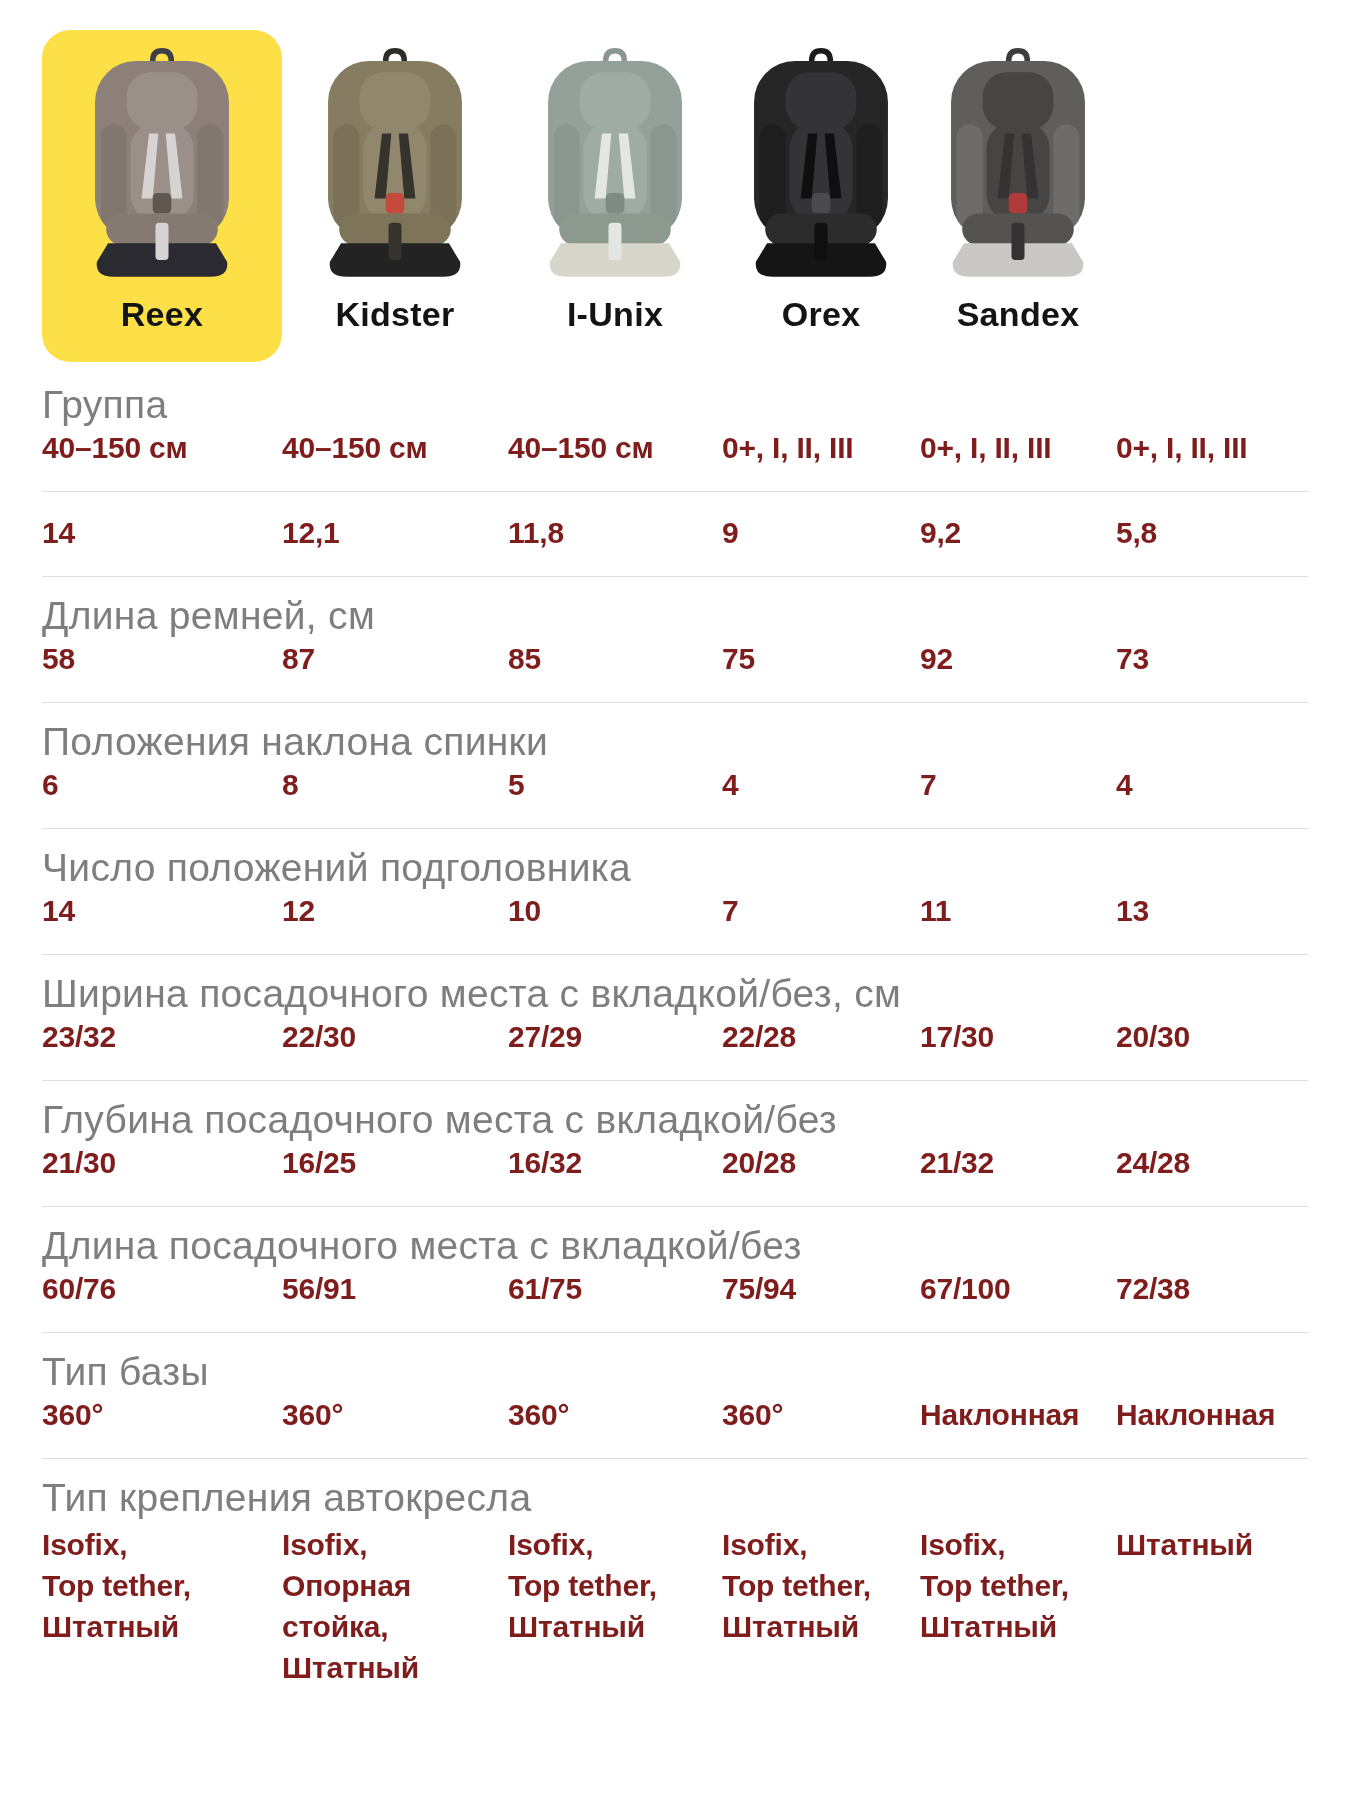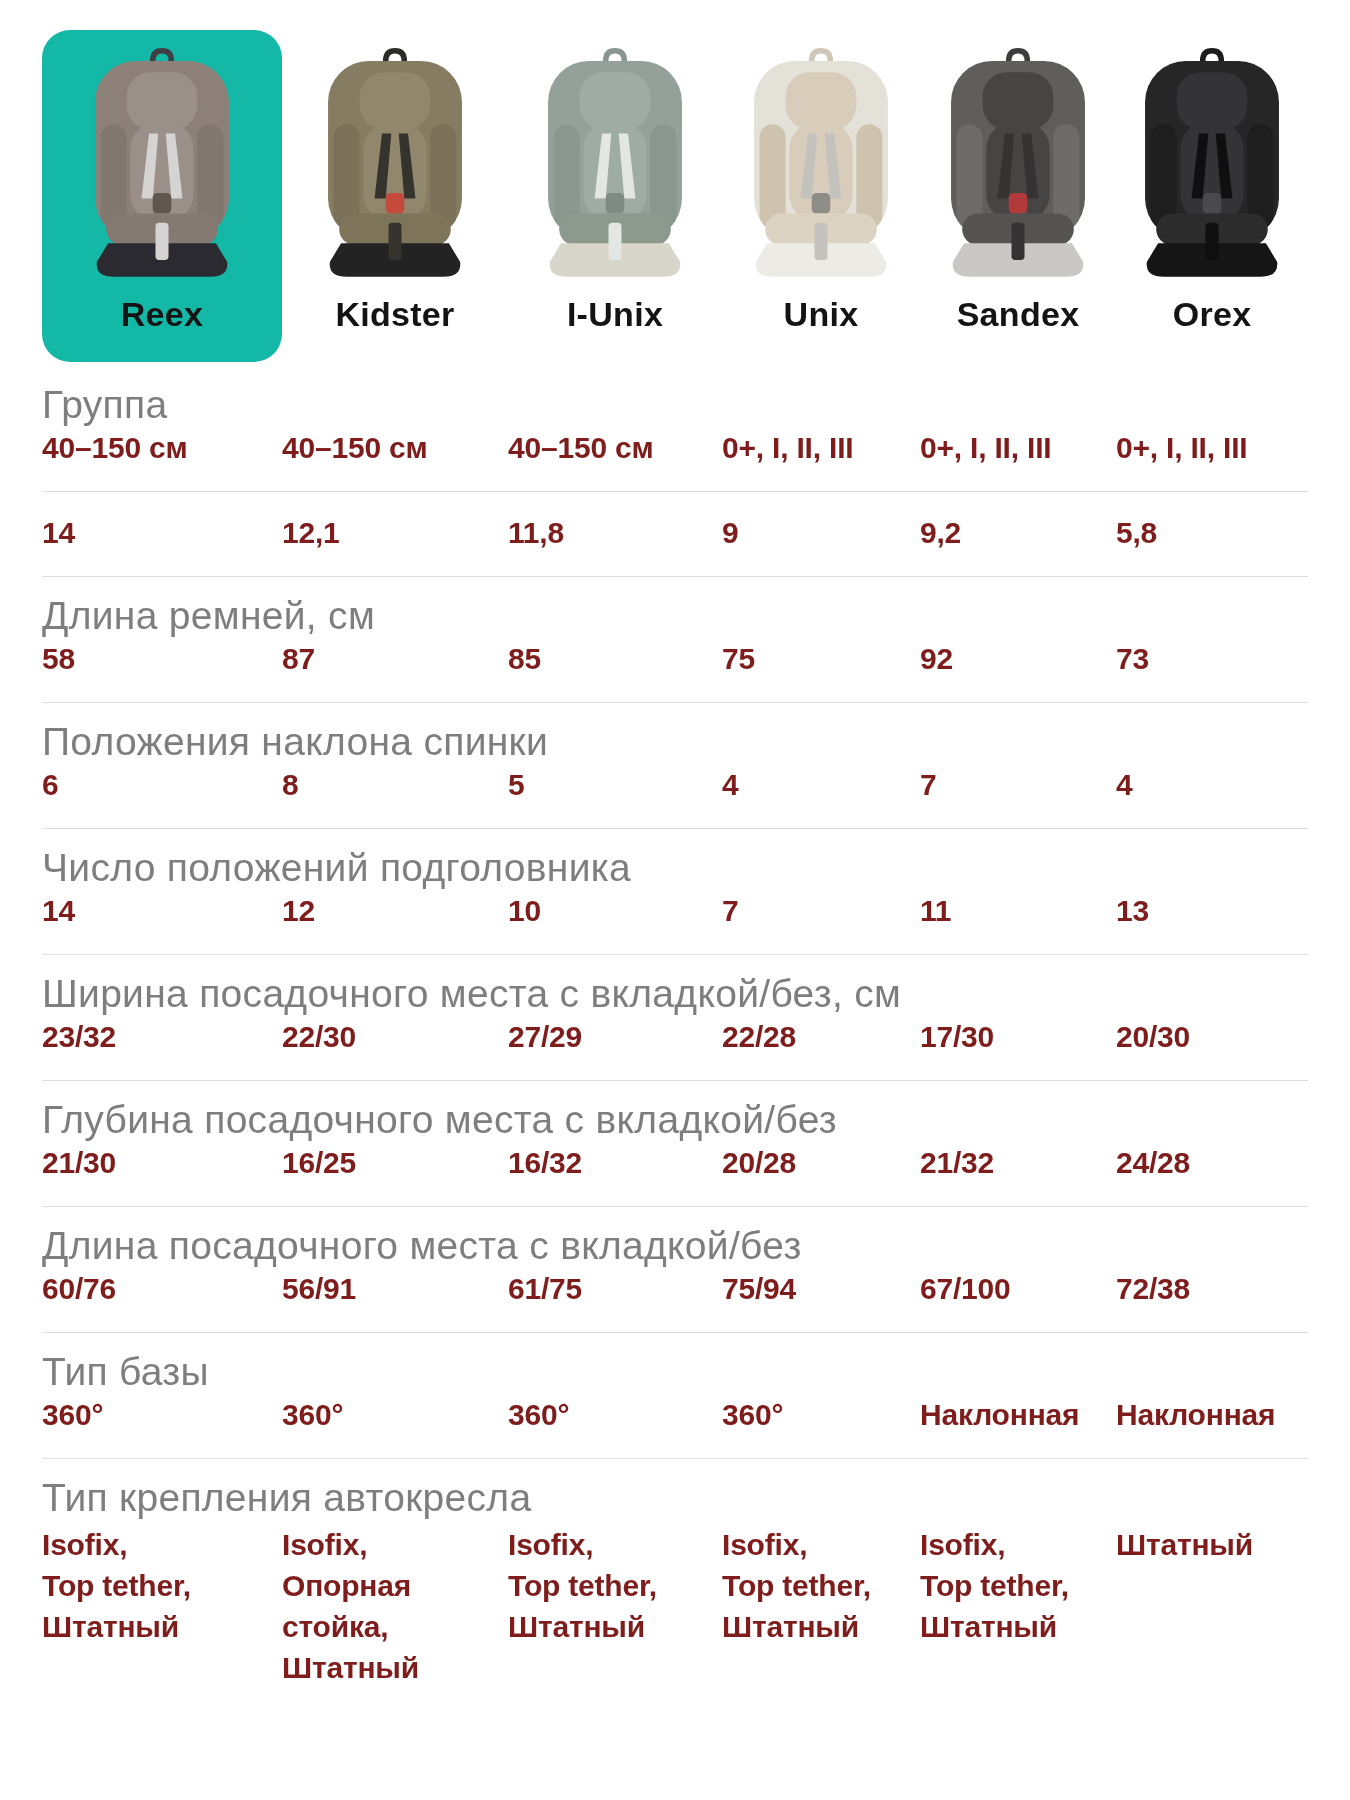--- a/index.html
+++ b/index.html
@@ -49,21 +49,21 @@
     white-space: pre-line;
     padding-right: 10px;
   }
   .spec-row:last-child .spec-value { line-height: 41px; }
 </style>
 </head>
 <body>
 
 <header class="products">
 
-  <div class="product-cell" style="background: #14b8a6;">
+  <div class="product-cell" style="background: #fde047;">
     <svg class="seat" viewBox="0 0 200 260">
       <path d="M90 16 Q90 5 100 5 Q110 5 110 16" fill="none" stroke-width="6" stroke="#3F4045"></path>
       <rect x="28" y="16" width="144" height="192" rx="44" fill="#8C8078"></rect>
       <rect x="62" y="28" width="76" height="62" rx="26" fill="#9A9089"></rect>
       <rect x="34" y="84" width="28" height="112" rx="14" fill="#82776E"></rect>
       <rect x="138" y="84" width="28" height="112" rx="14" fill="#82776E"></rect>
       <rect x="66" y="82" width="68" height="106" rx="28" fill="#9A9089"></rect>
       <path d="M86 94 L78 164 L90 164 L96 94 Z" fill="#D6D4D2"></path>
       <path d="M114 94 L122 164 L110 164 L104 94 Z" fill="#D6D4D2"></path>
       <rect x="90" y="158" width="20" height="22" rx="5" fill="#5E564F"></rect>
@@ -103,74 +103,57 @@
       <path d="M86 94 L78 164 L90 164 L96 94 Z" fill="#E3E7E3"></path>
       <path d="M114 94 L122 164 L110 164 L104 94 Z" fill="#E3E7E3"></path>
       <rect x="90" y="158" width="20" height="22" rx="5" fill="#7E8B85"></rect>
       <rect x="40" y="180" width="120" height="34" rx="17" fill="#8C998F"></rect>
       <path d="M42 212 L158 212 L170 232 Q172 248 152 248 L48 248 Q28 248 30 232 Z" fill="#D8D5CB"></path>
       <rect x="93" y="190" width="14" height="40" rx="4" fill="#E3E7E3"></rect>
     </svg>
     <div class="product-name">I-Unix</div>
   </div>
 
-  <div class="product-cell">
-    <svg class="seat" viewBox="0 0 200 260">
-      <path d="M90 16 Q90 5 100 5 Q110 5 110 16" fill="none" stroke-width="6" stroke="#CFC8B8"></path>
-      <rect x="28" y="16" width="144" height="192" rx="44" fill="#E4E1D9"></rect>
-      <rect x="62" y="28" width="76" height="62" rx="26" fill="#D8CDBA"></rect>
-      <rect x="34" y="84" width="28" height="112" rx="14" fill="#CEC3AF"></rect>
-      <rect x="138" y="84" width="28" height="112" rx="14" fill="#CEC3AF"></rect>
-      <rect x="66" y="82" width="68" height="106" rx="28" fill="#D8CDBA"></rect>
-      <path d="M86 94 L78 164 L90 164 L96 94 Z" fill="#C4C2BD"></path>
-      <path d="M114 94 L122 164 L110 164 L104 94 Z" fill="#C4C2BD"></path>
-      <rect x="90" y="158" width="20" height="22" rx="5" fill="#8F8D88"></rect>
-      <rect x="40" y="180" width="120" height="34" rx="17" fill="#DCD3C2"></rect>
-      <path d="M42 212 L158 212 L170 232 Q172 248 152 248 L48 248 Q28 248 30 232 Z" fill="#EDEBE6"></path>
-      <rect x="93" y="190" width="14" height="40" rx="4" fill="#C4C2BD"></rect>
-    </svg>
-    <div class="product-name">Unix</div>
+
+  <div class="product-cell">
+    <svg class="seat" viewBox="0 0 200 260">
+      <path d="M90 16 Q90 5 100 5 Q110 5 110 16" fill="none" stroke-width="6" stroke="#1C1C1C"></path>
+      <rect x="28" y="16" width="144" height="192" rx="44" fill="#262627"></rect>
+      <rect x="62" y="28" width="76" height="62" rx="26" fill="#343436"></rect>
+      <rect x="34" y="84" width="28" height="112" rx="14" fill="#1E1E1F"></rect>
+      <rect x="138" y="84" width="28" height="112" rx="14" fill="#1E1E1F"></rect>
+      <rect x="66" y="82" width="68" height="106" rx="28" fill="#343436"></rect>
+      <path d="M86 94 L78 164 L90 164 L96 94 Z" fill="#0F0F10"></path>
+      <path d="M114 94 L122 164 L110 164 L104 94 Z" fill="#0F0F10"></path>
+      <rect x="90" y="158" width="20" height="22" rx="5" fill="#4A4A4C"></rect>
+      <rect x="40" y="180" width="120" height="34" rx="17" fill="#2C2C2D"></rect>
+      <path d="M42 212 L158 212 L170 232 Q172 248 152 248 L48 248 Q28 248 30 232 Z" fill="#151516"></path>
+      <rect x="93" y="190" width="14" height="40" rx="4" fill="#0F0F10"></rect>
+    </svg>
+    <div class="product-name">Orex</div>
   </div>
 
   <div class="product-cell">
     <svg class="seat" viewBox="0 0 200 260">
       <path d="M90 16 Q90 5 100 5 Q110 5 110 16" fill="none" stroke-width="6" stroke="#3E3C3C"></path>
       <rect x="28" y="16" width="144" height="192" rx="44" fill="#605D5D"></rect>
       <rect x="62" y="28" width="76" height="62" rx="26" fill="#474444"></rect>
       <rect x="34" y="84" width="28" height="112" rx="14" fill="#6E6B6B"></rect>
       <rect x="138" y="84" width="28" height="112" rx="14" fill="#6E6B6B"></rect>
       <rect x="66" y="82" width="68" height="106" rx="28" fill="#474444"></rect>
       <path d="M86 94 L78 164 L90 164 L96 94 Z" fill="#353233"></path>
       <path d="M114 94 L122 164 L110 164 L104 94 Z" fill="#353233"></path>
       <rect x="90" y="158" width="20" height="22" rx="5" fill="#B13B3B"></rect>
       <rect x="40" y="180" width="120" height="34" rx="17" fill="#555252"></rect>
       <path d="M42 212 L158 212 L170 232 Q172 248 152 248 L48 248 Q28 248 30 232 Z" fill="#C9C8C6"></path>
       <rect x="93" y="190" width="14" height="40" rx="4" fill="#353233"></rect>
     </svg>
     <div class="product-name">Sandex</div>
   </div>
 
-  <div class="product-cell">
-    <svg class="seat" viewBox="0 0 200 260">
-      <path d="M90 16 Q90 5 100 5 Q110 5 110 16" fill="none" stroke-width="6" stroke="#1C1C1C"></path>
-      <rect x="28" y="16" width="144" height="192" rx="44" fill="#262627"></rect>
-      <rect x="62" y="28" width="76" height="62" rx="26" fill="#343436"></rect>
-      <rect x="34" y="84" width="28" height="112" rx="14" fill="#1E1E1F"></rect>
-      <rect x="138" y="84" width="28" height="112" rx="14" fill="#1E1E1F"></rect>
-      <rect x="66" y="82" width="68" height="106" rx="28" fill="#343436"></rect>
-      <path d="M86 94 L78 164 L90 164 L96 94 Z" fill="#0F0F10"></path>
-      <path d="M114 94 L122 164 L110 164 L104 94 Z" fill="#0F0F10"></path>
-      <rect x="90" y="158" width="20" height="22" rx="5" fill="#4A4A4C"></rect>
-      <rect x="40" y="180" width="120" height="34" rx="17" fill="#2C2C2D"></rect>
-      <path d="M42 212 L158 212 L170 232 Q172 248 152 248 L48 248 Q28 248 30 232 Z" fill="#151516"></path>
-      <rect x="93" y="190" width="14" height="40" rx="4" fill="#0F0F10"></rect>
-    </svg>
-    <div class="product-name">Orex</div>
-  </div>
-
 </header>
 
 <main class="spec-table">
 
   <div class="spec-row">
     <div class="spec-label">Группа</div>
     <div class="spec-values">
       <div class="spec-value">40–150 см</div>
       <div class="spec-value">40–150 см</div>
       <div class="spec-value">40–150 см</div>

